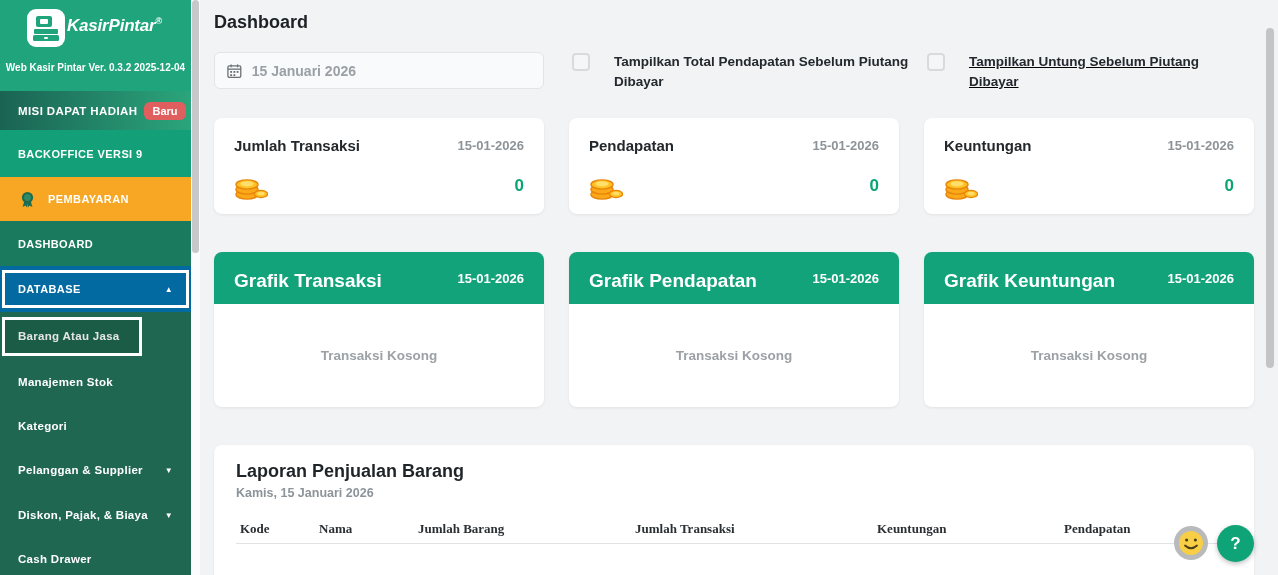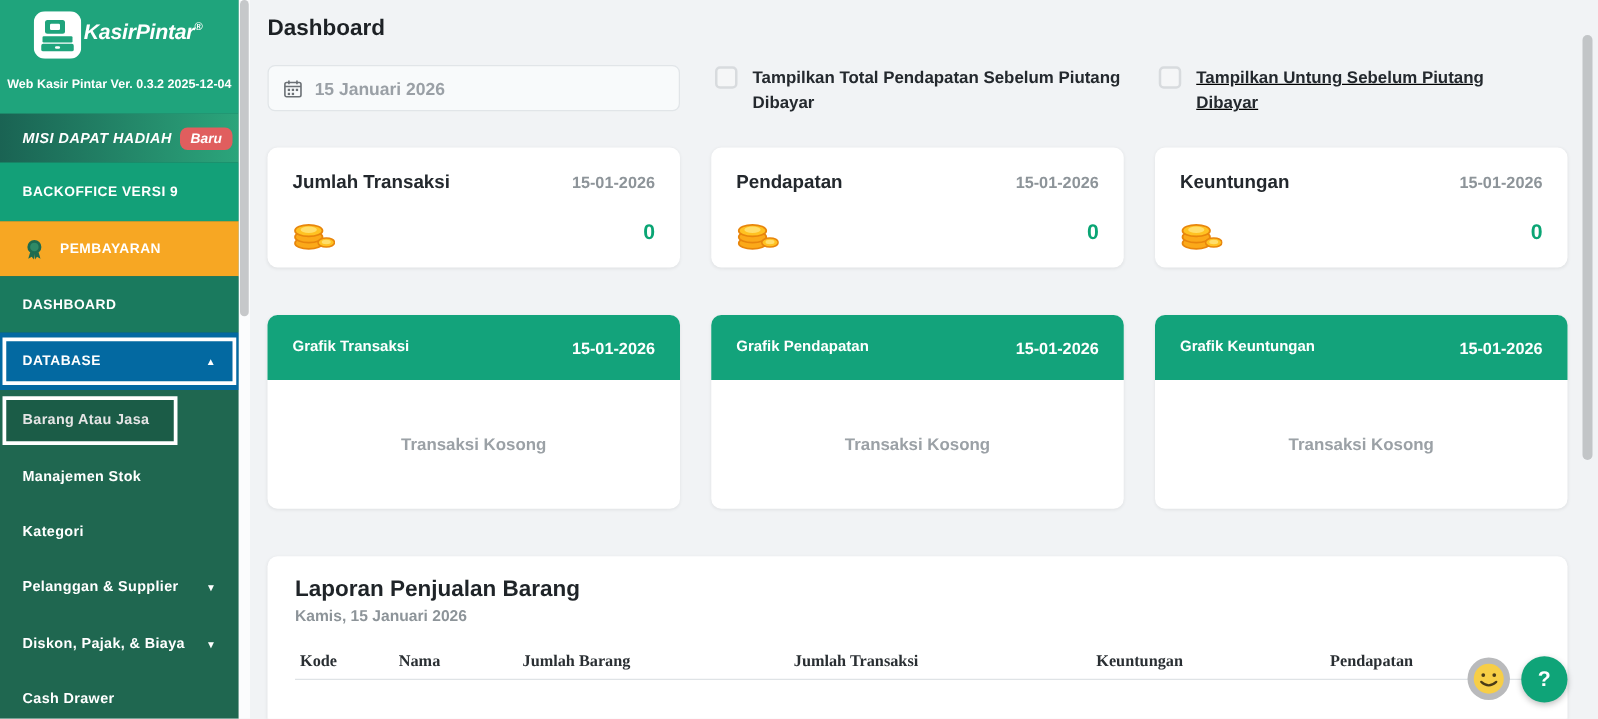--- a/index.html
+++ b/index.html
@@ -8,21 +8,21 @@
 
   
   .sidebar { position:absolute; left:0; top:0; width:191px; height:575px; background:#1F6750; }
   .brand { position:absolute; left:0; top:0; width:191px; height:91px; background:#1FA47C; }
   .brand-logo { position:absolute; left:27px; top:9px; width:38px; height:38px; }
   .brand-name { position:absolute; left:67px; top:16px; color:#fff; font-size:17px; font-weight:700; font-style:italic; letter-spacing:-0.2px; }
   .brand-reg { font-size:9px; font-style:normal; vertical-align:super; }
   .brand-version { position:absolute; left:0; top:62px; width:191px; text-align:center; color:#fff; font-size:10px; font-weight:600; }
 
   .nav-row { position:absolute; left:0; width:191px; display:flex; align-items:center; color:#fff; font-size:11px; font-weight:700; letter-spacing:.4px; padding-left:18px; cursor:pointer; }
-  .row-misi { top:91px; height:39px; background:linear-gradient(90deg,#1A6353,#2BA57B); font-size:11.5px;font-style:italic; }
+  .row-misi { top:91px; height:39px; background:linear-gradient(90deg,#1A6353,#2BA57B); font-size:11.5px; }
   .row-back { top:130px; height:47px; background:#13A078; }
   .row-pay  { top:177px; height:44px; background:#F7A723; padding-left:20px; }
   .row-dash { top:221px; height:45px; background:#1A7A5E; }
   .row-db   { top:266px; height:46px; background:#0369a1; }
   .sub-row  { position:absolute; left:0; width:191px; height:48px; display:flex; align-items:center; color:#fff; font-size:11.5px; font-weight:700; letter-spacing:.3px; padding-left:18px; cursor:pointer; }
   .badge { background:#E05E5E; color:#fff; border-radius:6px; padding:3px 8px; margin-left:7px; font-size:11px; font-weight:700; letter-spacing:0; }
   .medal { width:15px; height:17px; margin-right:13px; }
   .caret { position:absolute; right:18px; font-size:8px; color:#fff; }
 
   .hl-box { position:absolute; border:3px solid #fff; }
@@ -33,36 +33,36 @@
   .side-thumb { position:absolute; left:1px; top:0; width:7px; height:253px; background:#c6c8ca; border-radius:4px; }
 
   
   .main { position:absolute; left:200px; top:0; width:1078px; height:575px; background:#f1f3f5; }
   .page-title { position:absolute; left:14px; top:12px; font-size:18px; font-weight:800; color:#1d2125; }
 
   .date-input { position:absolute; left:14px; top:52px; width:330px; height:37px; background:#f8fafb; border:1px solid #e1e5e8; border-radius:6px; display:flex; align-items:center; padding:0 12px; gap:10px; cursor:text; }
   .date-input input { border:none; outline:none; background:transparent; font-family:inherit; font-size:14px; font-weight:600; color:#9aa0a6; width:100%; }
   .date-input input::placeholder { color:#9aa0a6; opacity:1; }
 
-  .chk-group { position:absolute; top:52px; display:flex; gap:12px; }
+  .chk-group { position:absolute; top:52px; display:flex; gap:24px; }
   .chk1 { left:372px; }
   .chk2 { left:727px;text-decoration:underline; }
   .checkbox { width:18px; height:18px; border:2px solid #d8dbde; border-radius:4px; background:#f5f6f7; flex:0 0 auto; margin-top:1px; cursor:pointer; }
   .chk-label { width:300px; font-size:13.5px; font-weight:700; color:#24292e; line-height:1.5; }
   .chk2 .chk-label { width:280px; }
 
   .stat-card { position:absolute; top:118px; width:330px; height:96px; background:#fff; border-radius:8px; box-shadow:0 1px 3px rgba(0,0,0,.07); }
   .stat-title { position:absolute; left:20px; top:19px; font-size:15px; font-weight:700; color:#23282d; }
   .stat-date { position:absolute; right:20px; top:20px; font-size:13px; font-weight:600; color:#8d9499; }
   .stat-value { position:absolute; right:20px; top:58px; font-size:17px; font-weight:600; color:#0AA574; }
   .coins { position:absolute; left:20px; top:52px; width:34px; height:30px; }
 
   .chart-card { position:absolute; top:252px; width:330px; height:155px; background:#fff; border-radius:8px; box-shadow:0 1px 3px rgba(0,0,0,.07); }
   .chart-head { position:absolute; left:0; top:0; width:330px; height:52px; background:#13A37B; border-radius:8px 8px 0 0; }
-  .chart-title { position:absolute; left:20px; top:18px; font-size:12px; font-weight:700; color:#fff; }
+  .chart-title { position:absolute; left:20px; top:18px; font-size:19px; font-weight:700; color:#fff; }
   .chart-date { position:absolute; right:20px; top:19px; font-size:13px; font-weight:600; color:#fff; }
   .chart-empty { position:absolute; left:0; top:52px; width:330px; height:103px; display:flex; align-items:center; justify-content:center; font-size:13.5px; font-weight:600; color:#9ba1a6; }
 
   .c1 { left:14px; } .c2 { left:369px; } .c3 { left:724px; }
 
   .report-card { position:absolute; left:14px; top:445px; width:1040px; height:140px; background:#fff; border-radius:8px 8px 0 0; box-shadow:0 1px 3px rgba(0,0,0,.07); }
   .report-title { position:absolute; left:22px; top:16px; font-size:18px; font-weight:700; color:#1f2428; }
   .report-sub { position:absolute; left:22px; top:41px; font-size:12.5px; font-weight:600; color:#8d9499; }
   .thead { position:absolute; left:0; top:76px; width:1040px; height:20px;font-family:Liberation Serif, serif; }
   .th { position:absolute; font-size:13px; font-weight:700; color:#2a2f33; white-space:nowrap; }

